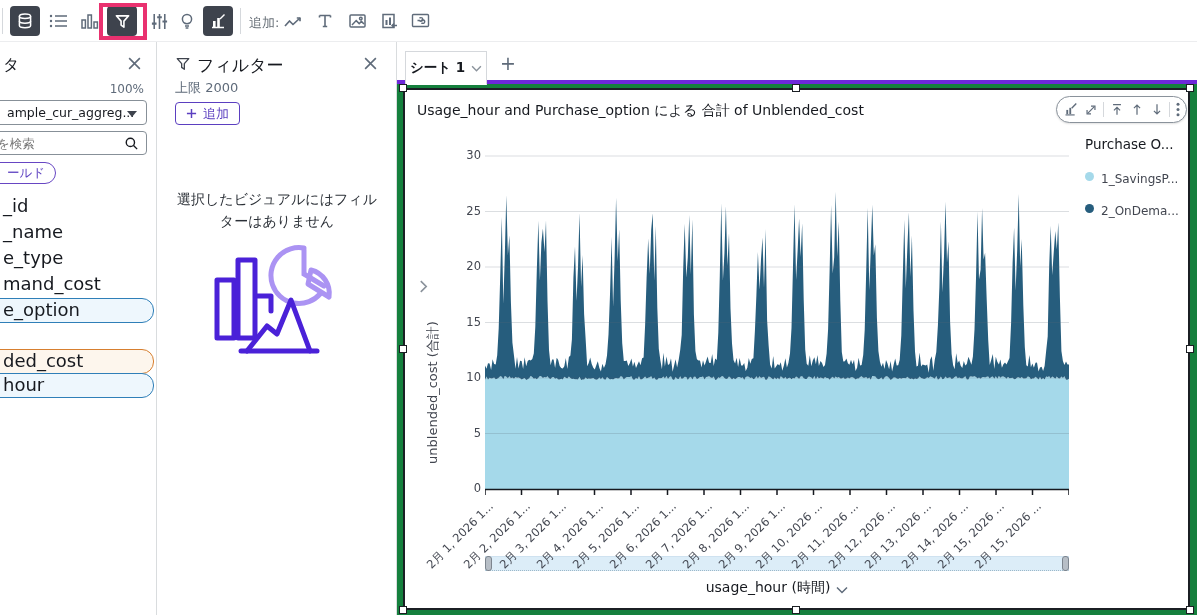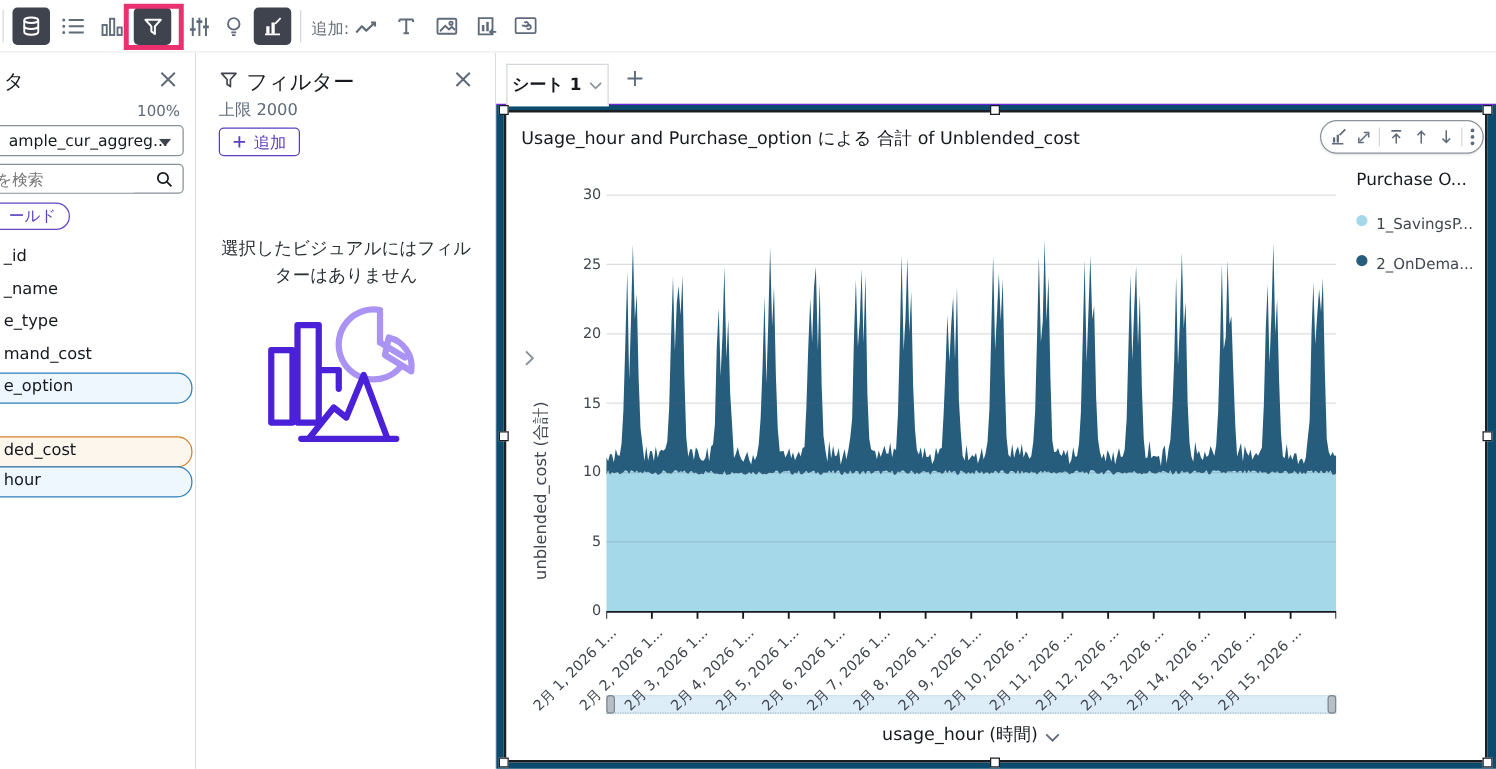--- a/index.html
+++ b/index.html
@@ -31,21 +31,21 @@
   #dp-dropdown .caret { position:absolute; right:9px; top:10px; }
   #dp-search { position:absolute; left:-44px; top:89px; width:191px; height:24px;
     border:1px solid #879098; border-radius:4px; }
   #dp-search input { position:absolute; left:40px; top:0; width:110px; height:22px; border:0;
     outline:none; font-size:12.5px; color:#5f6b7a; font-family:inherit; }
   #dp-search .mag { position:absolute; right:7px; top:4px; color:#16191f; }
   #dp-chip { position:absolute; left:-34px; top:120px; height:22px; border:1px solid #6746c3;
     border-radius:11px; color:#5b3fc0; font-size:12.5px; display:flex; align-items:center;
     padding:0 10px 0 40px; cursor:pointer; }
   #field-list { position:absolute; left:0; top:150px; width:157px; }
-  .field-row { position:relative; height:26px; display:flex; align-items:center; font-size:13px; cursor:grab; }
+  .field-row { position:relative; height:26px; display:flex; align-items:center; font-size:18px; cursor:grab; }
   .field-row .flabel { position:absolute; left:3px; white-space:nowrap; }
   .field-row.pill-blue, .field-row.pill-orange { height:23px; margin:1.5px 0; }
   .field-row.pill-blue::before, .field-row.pill-orange::before { content:""; position:absolute;
     left:-60px; top:0; width:212px; height:23px; border-radius:12px; }
   .field-row.pill-blue::before  { border:1.5px solid #2f7fb8; background:#eef7fd; }
   .field-row.pill-orange::before{ border:1.5px solid #d77f2f; background:#fdf6ed; }
   .field-row .flabel { z-index:1; }
   .field-row.gap { margin-top:28px; }
 
   
@@ -57,27 +57,27 @@
   #fp-limit { position:absolute; left:18px; top:37px; font-size:13px; color:#5f6b7a; }
   #fp-add { position:absolute; left:18px; top:60px; height:23px; padding:0 10px;
     border:1px solid #5b3fc0; border-radius:4px; background:#fff; color:#5b3fc0;
     font-size:13px; display:flex; align-items:center; gap:6px; cursor:pointer; font-family:inherit; }
   #fp-empty { position:absolute; left:20px; top:147px; width:200px; text-align:center;
     font-size:14px; line-height:1.55; color:#2b3037; }
   #fp-illustration { position:absolute; left:50px; top:198px; }
 
   
   #main { position:absolute; left:397px; top:42px; width:800px; height:573px; background:#fff; }
-  #tabbar { position:absolute; left:0; top:0; width:800px; height:42px; border-bottom:1px solid #6d28d9; background:#fff; }
+  #tabbar { position:absolute; left:0; top:0; width:800px; height:42px; border-bottom:4px solid #6d28d9; background:#fff; }
   #sheet-tab { position:absolute; left:8px; top:9px; height:34px; width:82px; background:#fff;
     border:1px solid #d5d8dc; border-bottom:1px solid #fff; display:flex; align-items:center;
     justify-content:center; gap:6px; font-size:13.5px; font-weight:700; cursor:pointer; z-index:2; }
   #tab-add { position:absolute; left:98px; top:8px; width:26px; height:26px; color:#5f6b7a;
     font-size:19px; display:flex; align-items:center; justify-content:center; cursor:pointer; }
-  #canvas { position:absolute; left:0; top:42px; width:800px; height:531px; background:#0c4a6e; overflow:hidden; }
+  #canvas { position:absolute; left:0; top:42px; width:800px; height:531px; background:#15803d; overflow:hidden; }
 
   
   #visual { position:absolute; left:6px; top:4px; width:787px; height:522px; background:#fff;
     border:2px solid #1b1f24; overflow:hidden; cursor:pointer; }
   .handle { position:absolute; width:8px; height:8px; background:#fff; border:1.5px solid #1b1f24; z-index:4; }
   #vis-title { position:absolute; left:12px; top:12px; font-size:14px; color:#16191f; white-space:nowrap; }
   #vis-controls { position:absolute; left:651px; top:6px; width:131px; height:27px; background:#fff;
     border:1px solid #8a929b; border-radius:14px; box-shadow:0 1px 2px rgba(0,0,0,.12);
     display:flex; align-items:center; justify-content:space-evenly; color:#5f6b7a; }
   #vis-controls .cdiv { width:1px; height:15px; background:#d5d8dc; }

